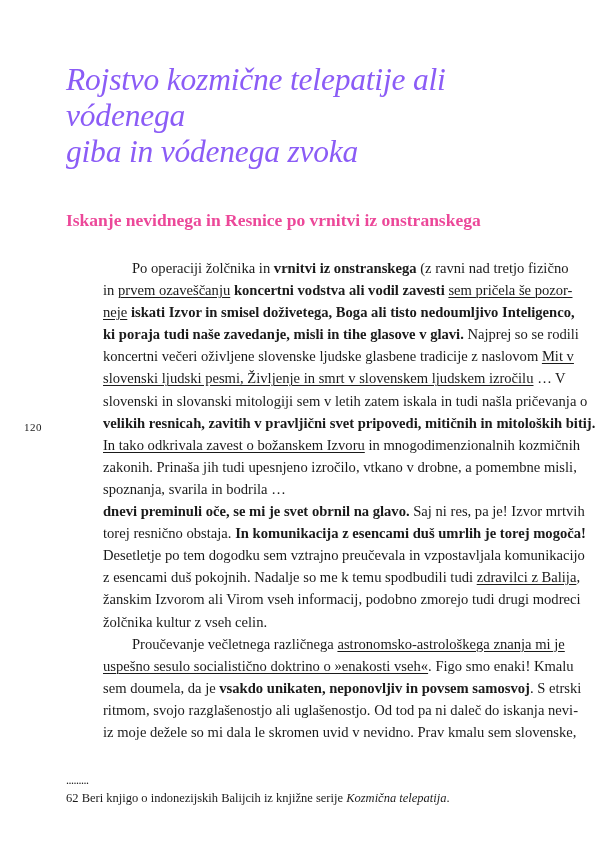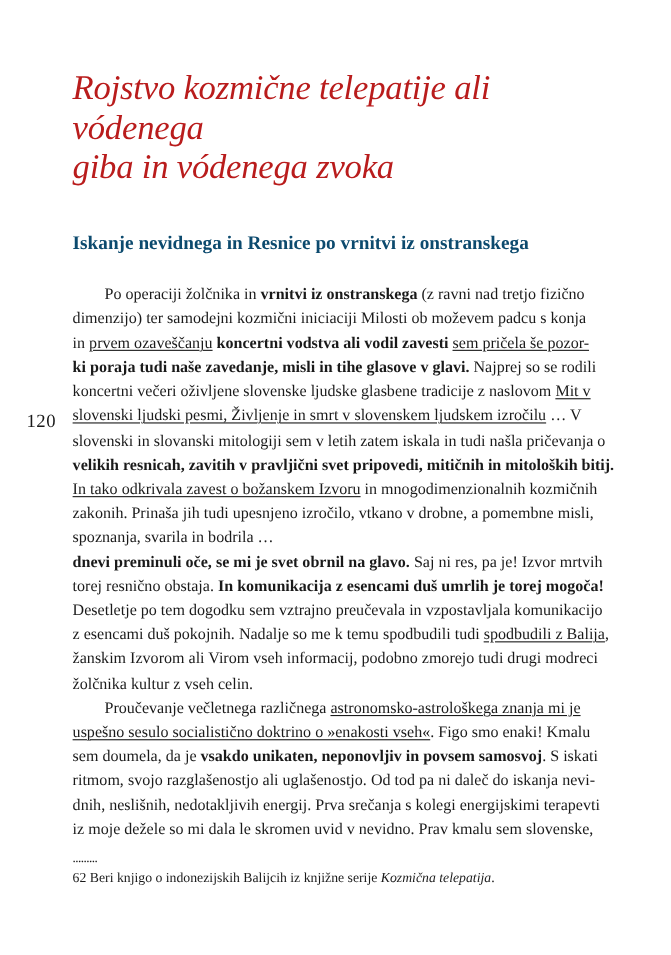--- a/index.html
+++ b/index.html
@@ -1,27 +1,27 @@
 <!DOCTYPE html>
 <html><head>
 <meta charset="utf-8">
 <style>
   html, body { margin: 0; padding: 0; background: #ffffff; }
   body { width: 610px; height: 868px; position: relative; overflow: hidden;
          font-family: "Liberation Serif", "DejaVu Serif", serif; color: #1a1a1a; }
   .title { position: absolute; left: 66px; top: 62px; width: 500px;
            font-style: italic; font-size: 31.5px; line-height: 36px; font-weight: normal;
-           margin: 0; letter-spacing: -0.2px; color: #b91c1c; }
+           margin: 0; letter-spacing: -0.2px; color: #8b5cf6; }
   .subtitle { position: absolute; left: 66px; top: 209px; width: 500px;
-              font-size: 17.5px; font-weight: bold; margin: 0; line-height: 22px; color: #0c4a6e; }
-  .page-num { position: absolute; left: 24px; top: 372px; font-size: 17px; line-height: 22px;
+              font-size: 17.5px; font-weight: bold; margin: 0; line-height: 22px; color: #ec4899; }
+  .page-num { position: absolute; left: 24px; top: 416px; font-size: 11px; line-height: 22px;
               letter-spacing: 0.5px; }
   .body { position: absolute; left: 66px; top: 257px; width: 457px; }
   .line { display: block; height: 22.1px; line-height: 22.1px; font-size: 14.6px;
-          white-space: nowrap; text-align: justify; text-align-last: justify; }
+          white-space: nowrap; text-align: justify; text-align-last: justify; margin-left: 37px; }
   .line.last { text-align-last: left; }
   .line.indent { padding-left: 29px; }
   .b { font-weight: bold; }
   .u { text-decoration: underline; text-decoration-thickness: 1px; text-underline-offset: 2px; }
   .sup { font-size: 8px; vertical-align: 6px; line-height: 0; }
   .fn-sep { position: absolute; left: 66px; top: 774px; font-size: 12px; line-height: 12px; letter-spacing: -0.5px; }
   .footnote { position: absolute; left: 66px; top: 790px; font-size: 12.5px; line-height: 16px; }
   .i { font-style: italic; }
 </style>
 </head>
@@ -31,41 +31,40 @@
   <span>Rojstvo kozmične telepatije ali vódenega</span><br>
   <span>giba in vódenega zvoka</span>
 </h1>
 
 <h2 class="subtitle">Iskanje nevidnega in Resnice po vrnitvi iz onstranskega</h2>
 
 <div class="page-num">120</div>
 
 <div class="body" id="body">
     <span class="line indent"><span>Po operaciji žolčnika in </span><span class="b">vrnitvi iz onstranskega</span><span> (z ravni nad tretjo fizično</span></span>
-    <span class="line"><span>dimenzijo) ter samodejni kozmični iniciaciji Milosti ob moževem padcu s konja</span></span>
     <span class="line"><span>in </span><span class="u">prvem ozaveščanju</span><span> </span><span class="b">koncertni vodstva ali vodil zavesti</span><span> </span><span class="u">sem pričela še pozor-</span></span>
+    <span class="line"><span class="u">neje</span><span> </span><span class="b">iskati Izvor in smisel doživetega, Boga ali tisto nedoumljivo Inteligenco,</span></span>
     <span class="line"><span class="b">ki poraja tudi naše zavedanje, misli in tihe glasove v glavi.</span><span> Najprej so se rodili</span></span>
     <span class="line"><span>koncertni večeri oživljene slovenske ljudske glasbene tradicije z naslovom </span><span class="u">Mit v</span></span>
     <span class="line"><span class="u">slovenski ljudski pesmi, Življenje in smrt v slovenskem ljudskem izročilu</span><span> … V</span></span>
     <span class="line"><span>slovenski in slovanski mitologiji sem v letih zatem iskala in tudi našla pričevanja o</span></span>
     <span class="line"><span class="b">velikih resnicah, zavitih v pravljični svet pripovedi, mitičnih in mitoloških bitij.</span></span>
     <span class="line"><span class="u">In tako odkrivala zavest o božanskem Izvoru</span><span> in mnogodimenzionalnih kozmičnih</span></span>
     <span class="line"><span>zakonih. Prinaša jih tudi upesnjeno izročilo, vtkano v drobne, a pomembne misli,</span></span>
     <span class="line last"><span>spoznanja, svarila in bodrila …</span></span>
     <span class="line"><span class="b">dnevi preminuli oče, se mi je svet obrnil na glavo.</span><span> Saj ni res, pa je! Izvor mrtvih</span></span>
     <span class="line"><span>torej resnično obstaja. </span><span class="b">In komunikacija z esencami duš umrlih je torej mogoča!</span></span>
     <span class="line"><span>Desetletje po tem dogodku sem vztrajno preučevala in vzpostavljala komunikacijo</span></span>
-    <span class="line"><span>z esencami duš pokojnih. Nadalje so me k temu spodbudili tudi </span><span class="u">spodbudili z Balija</span><span>,</span></span>
+    <span class="line"><span>z esencami duš pokojnih. Nadalje so me k temu spodbudili tudi </span><span class="u">zdravilci z Balija</span><span>,</span></span>
     <span class="line"><span>žanskim Izvorom ali Virom vseh informacij, podobno zmorejo tudi drugi modreci</span></span>
     <span class="line last"><span>žolčnika kultur z vseh celin.</span></span>
     <span class="line indent"><span>Proučevanje večletnega različnega </span><span class="u">astronomsko-astrološkega znanja mi je</span></span>
     <span class="line"><span class="u">uspešno sesulo socialistično doktrino o »enakosti vseh«</span><span>. Figo smo enaki! Kmalu</span></span>
-    <span class="line"><span>sem doumela, da je </span><span class="b">vsakdo unikaten, neponovljiv in povsem samosvoj</span><span>. S iskati</span></span>
+    <span class="line"><span>sem doumela, da je </span><span class="b">vsakdo unikaten, neponovljiv in povsem samosvoj</span><span>. S etrski</span></span>
     <span class="line"><span>ritmom, svojo razglašenostjo ali uglašenostjo. Od tod pa ni daleč do iskanja nevi-</span></span>
-    <span class="line"><span>dnih, neslišnih, nedotakljivih energij. Prva srečanja s kolegi energijskimi terapevti</span></span>
     <span class="line last"><span>iz moje dežele so mi dala le skromen uvid v nevidno. Prav kmalu sem slovenske,</span></span>
   </div>
 
 <div class="fn-sep">.........</div>
 
 <div class="footnote">
   <span>62</span><span> Beri knjigo o indonezijskih Balijcih iz knjižne serije </span><span class="i">Kozmična telepatija</span><span>.</span>
 </div>
 
 </body></html>

